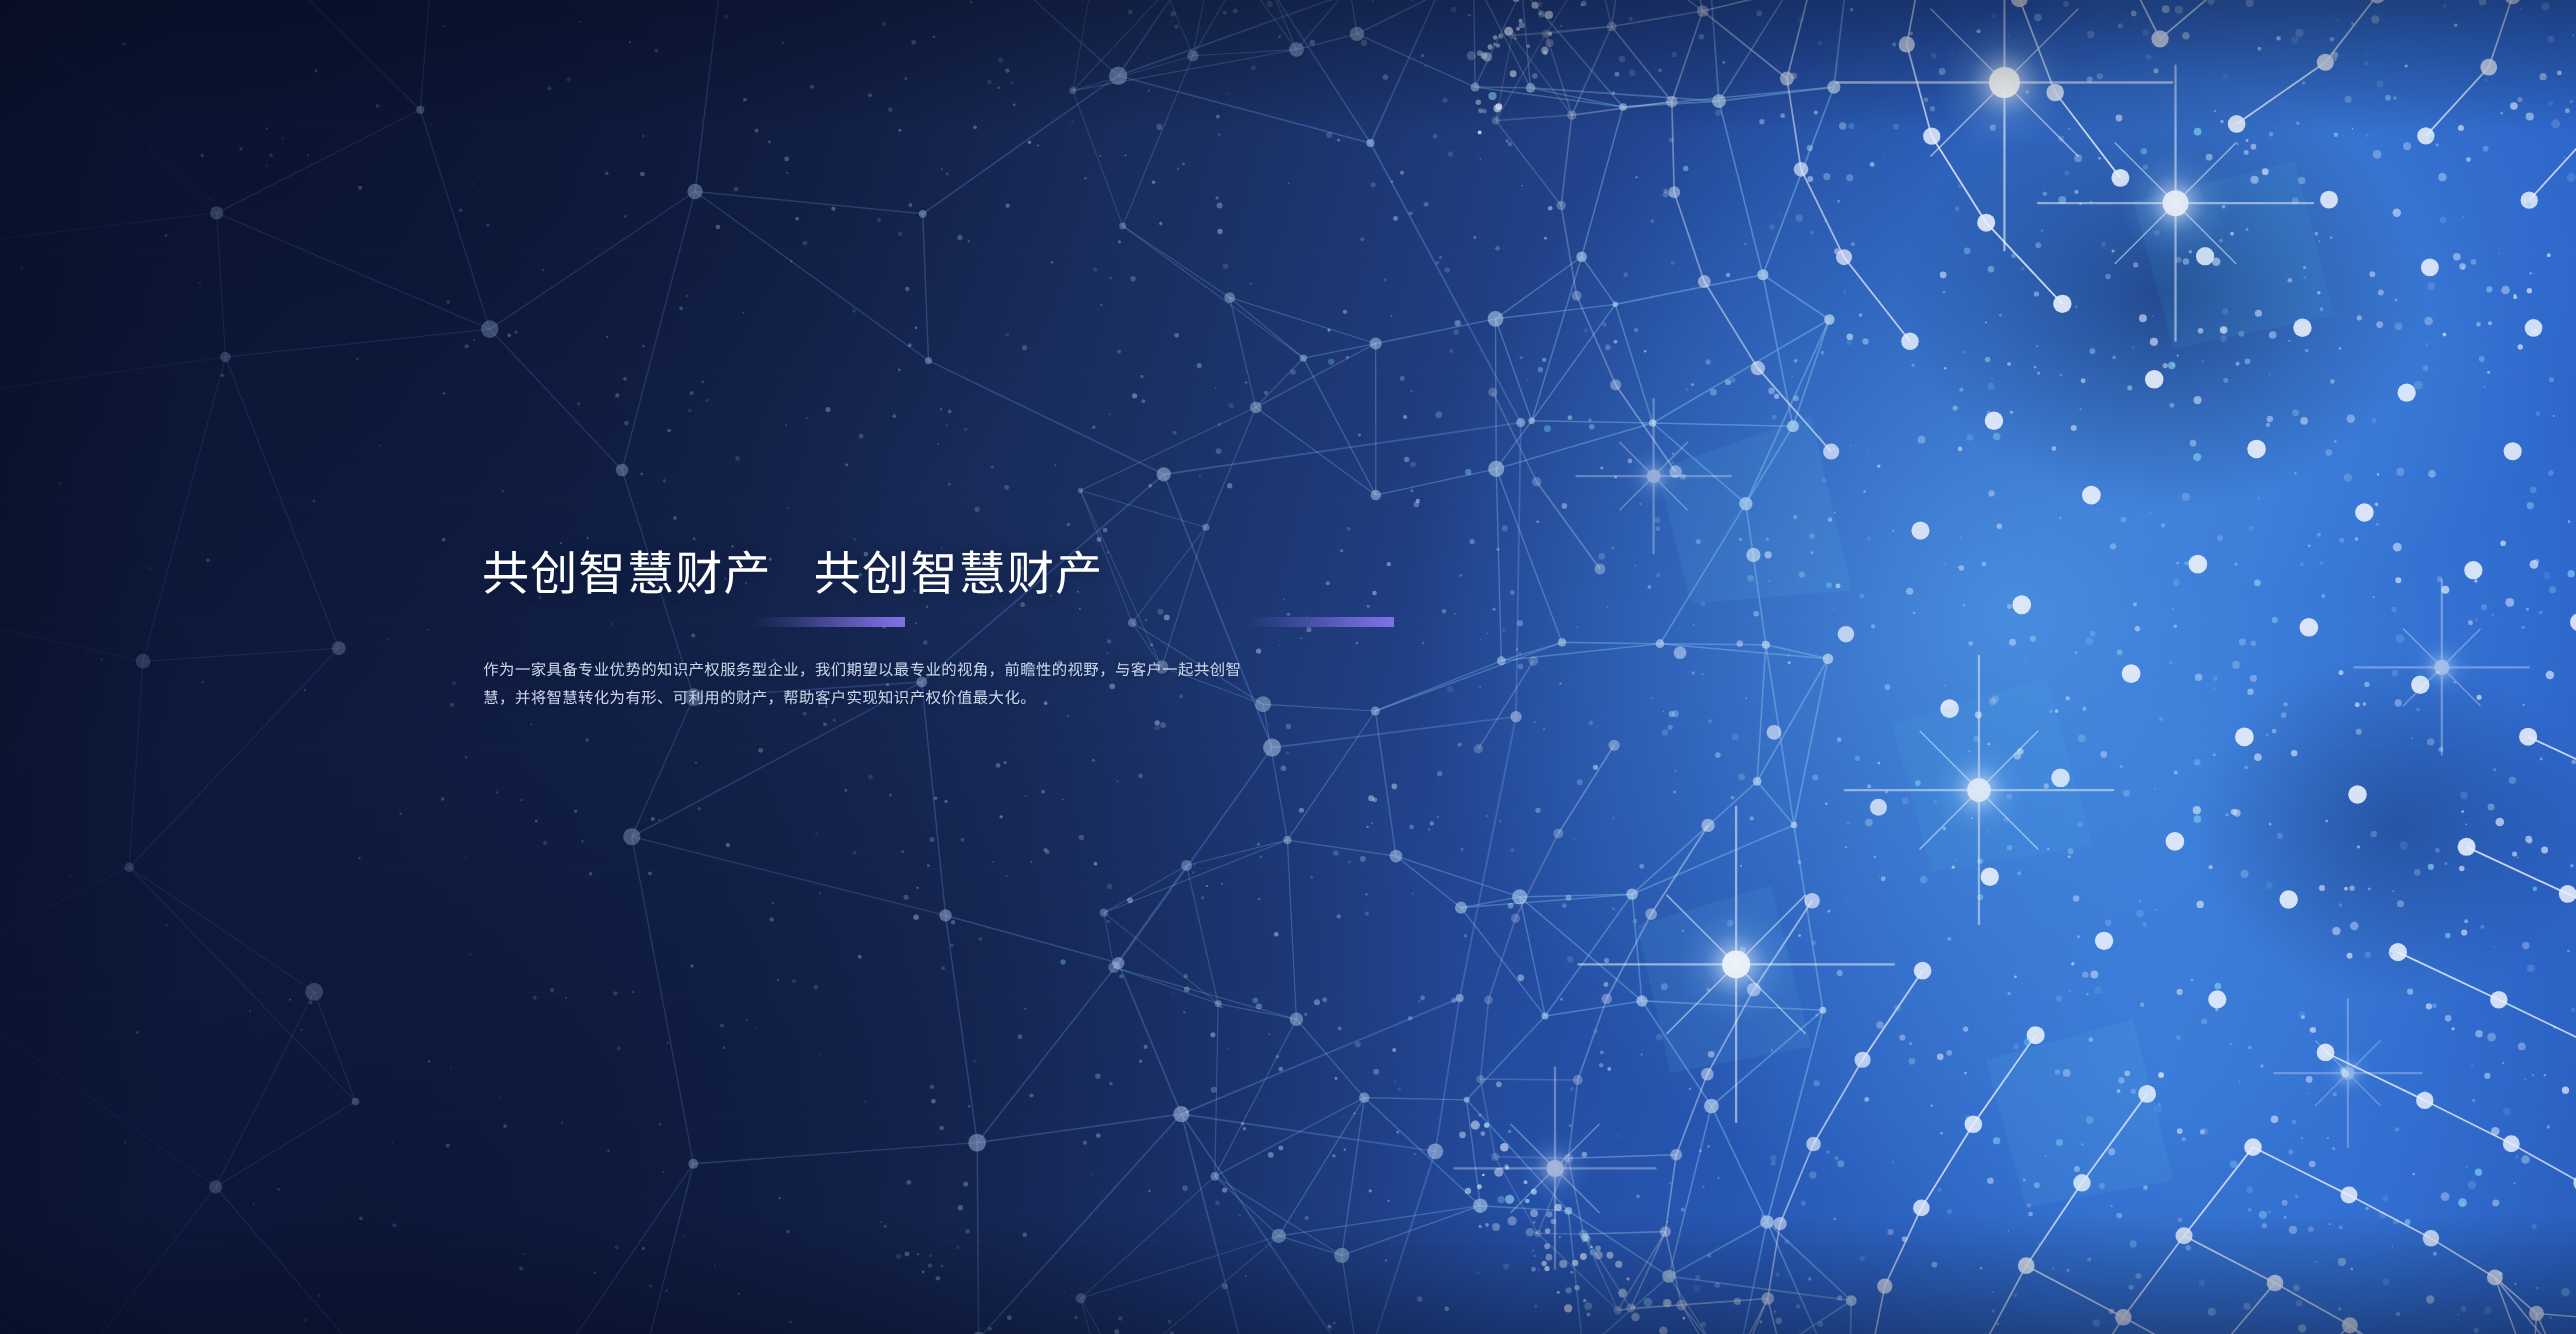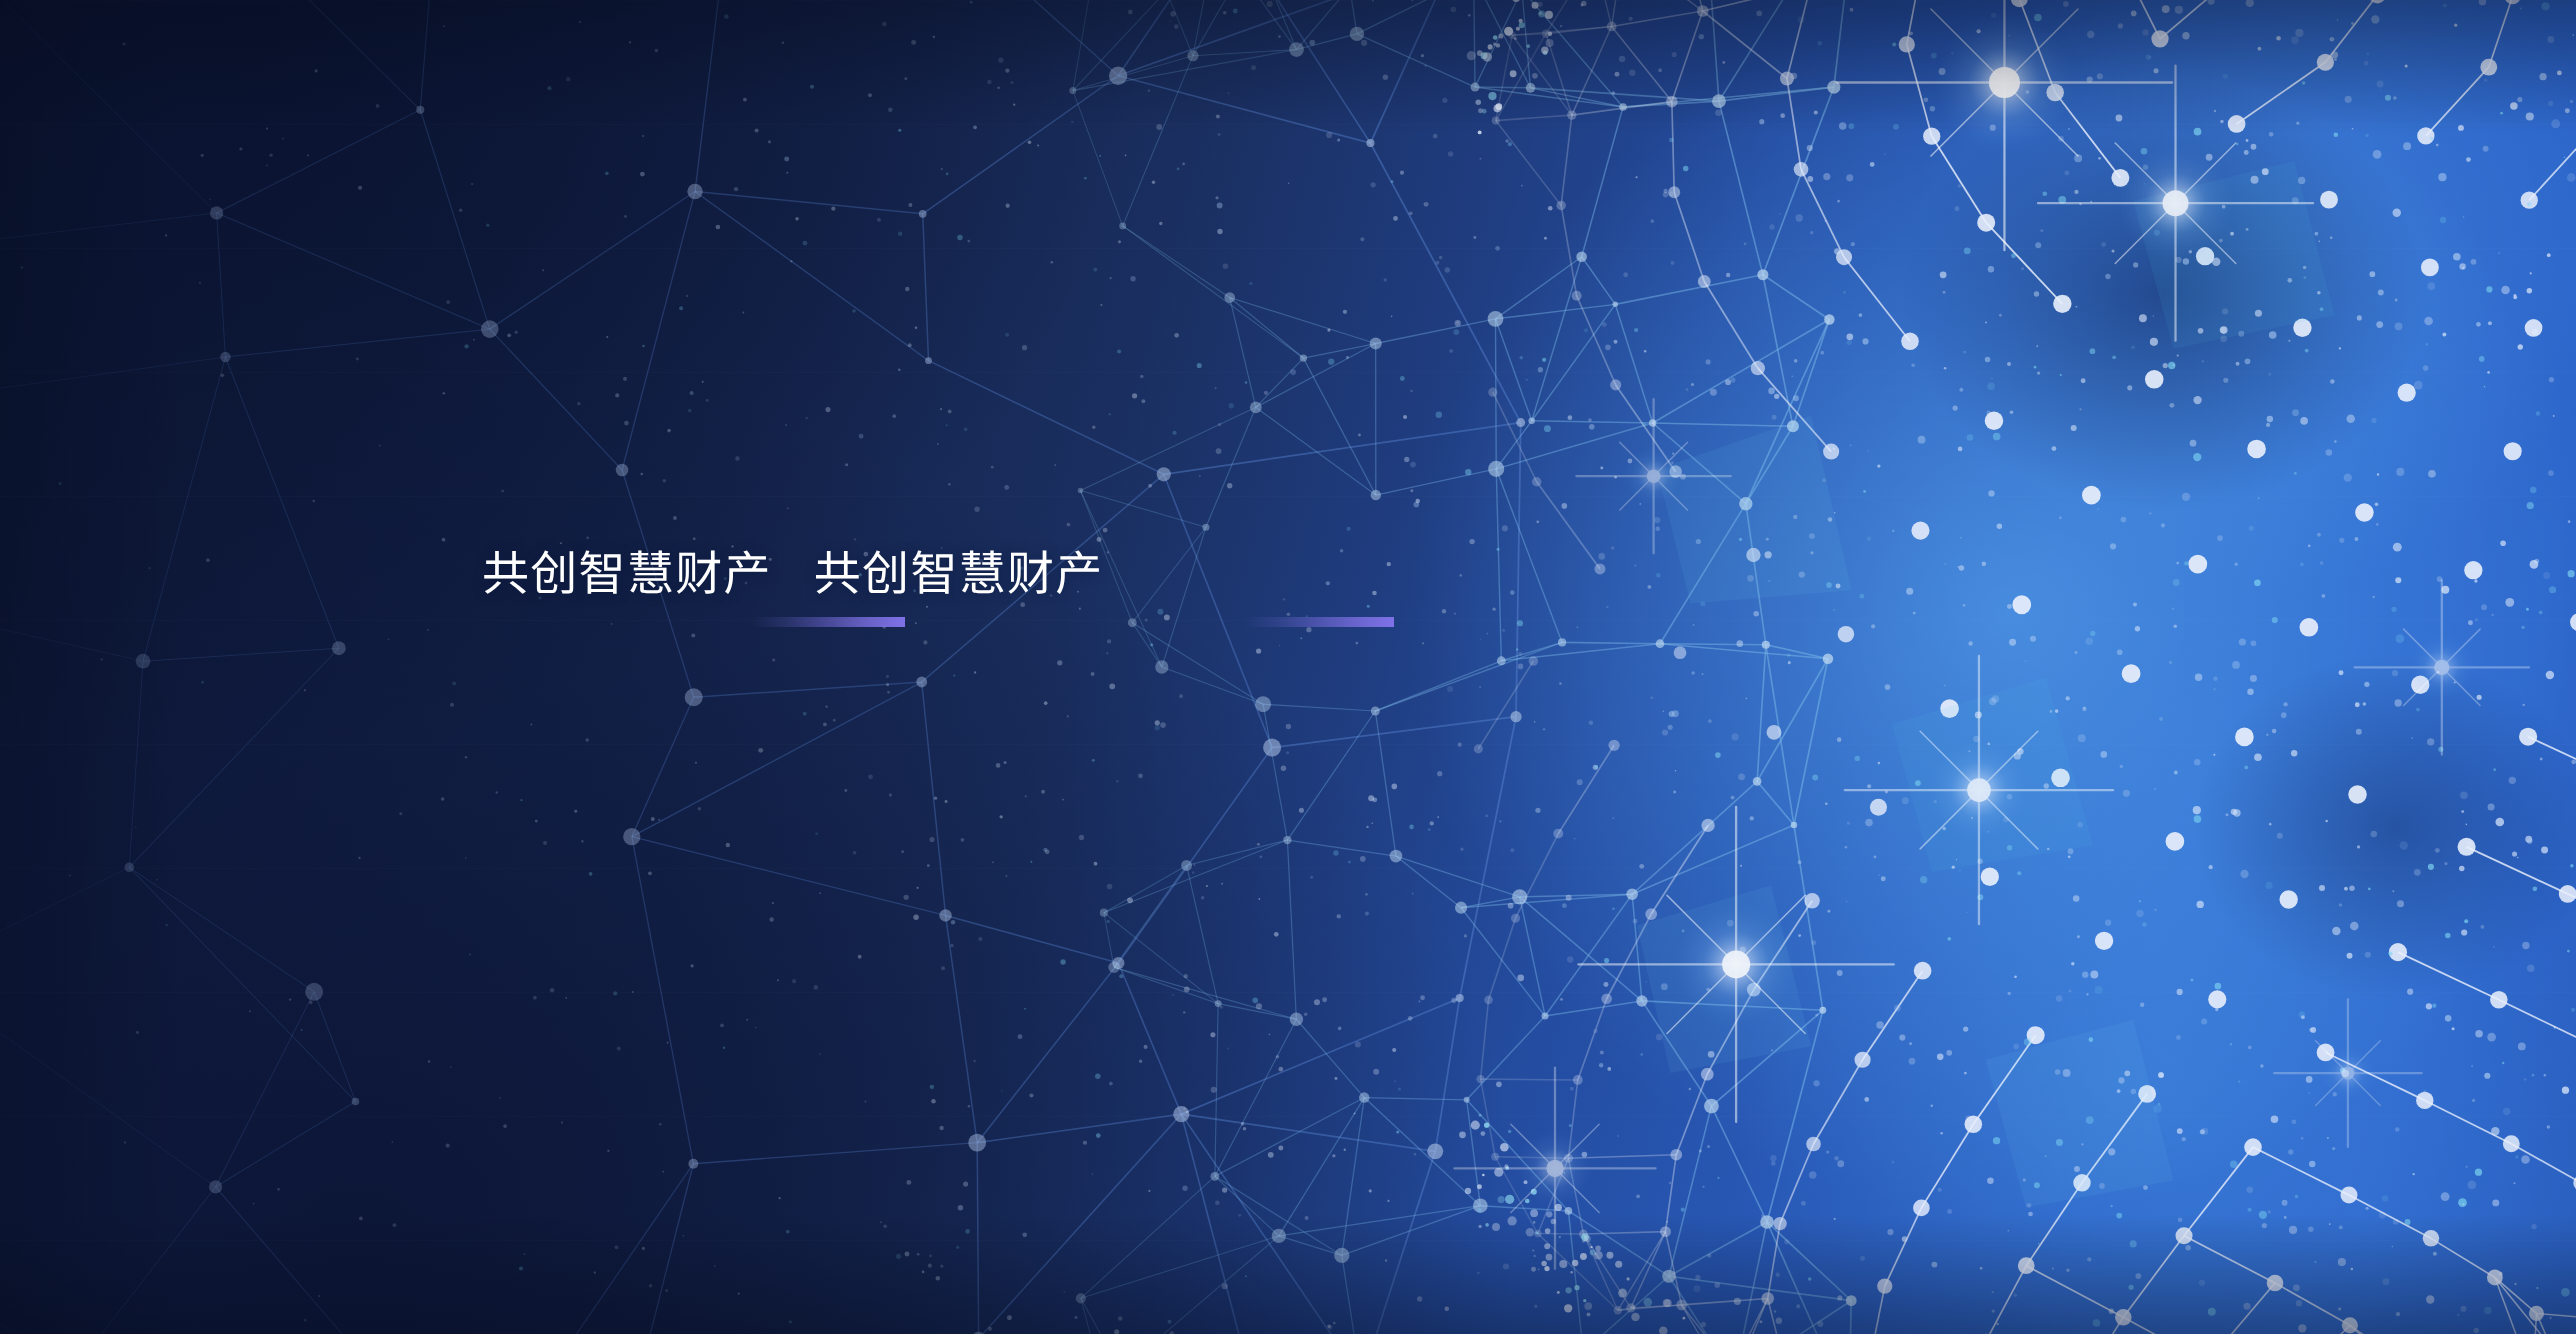--- a/index.html
+++ b/index.html
@@ -2726,17 +2726,18 @@
       <span class="headline-part">共创智慧财产</span>
       <span id="headline-gap"></span>
       <span class="headline-part">共创智慧财产</span>
     </h1>
 
     <div id="accent-row">
       <div class="accent-bar" id="accent-bar-1"></div>
       <div class="accent-bar" id="accent-bar-2"></div>
     </div>
 
+    <p id="body-copy">作为一家具备专业优势的知识产权服务型企业，我们期望以最专业的视角，前瞻性的视野，与客户一起共创智慧，并将智慧转化为有形、可利用的财产，帮助客户实现知识产权价值最大化。</p>
 
   </div>
 
 </div>
 
 
 </body></html>

